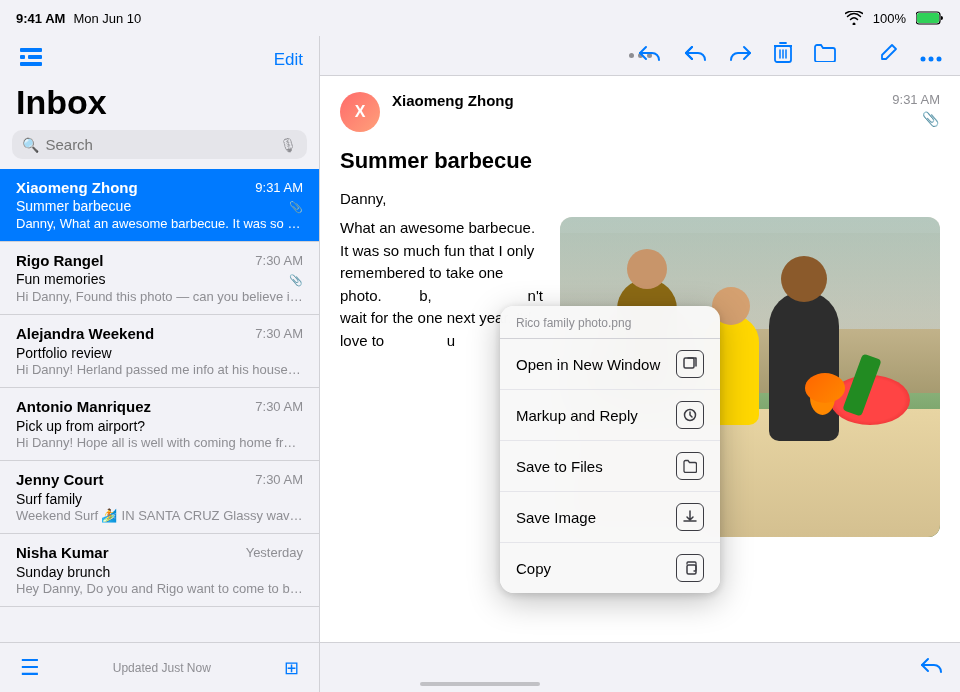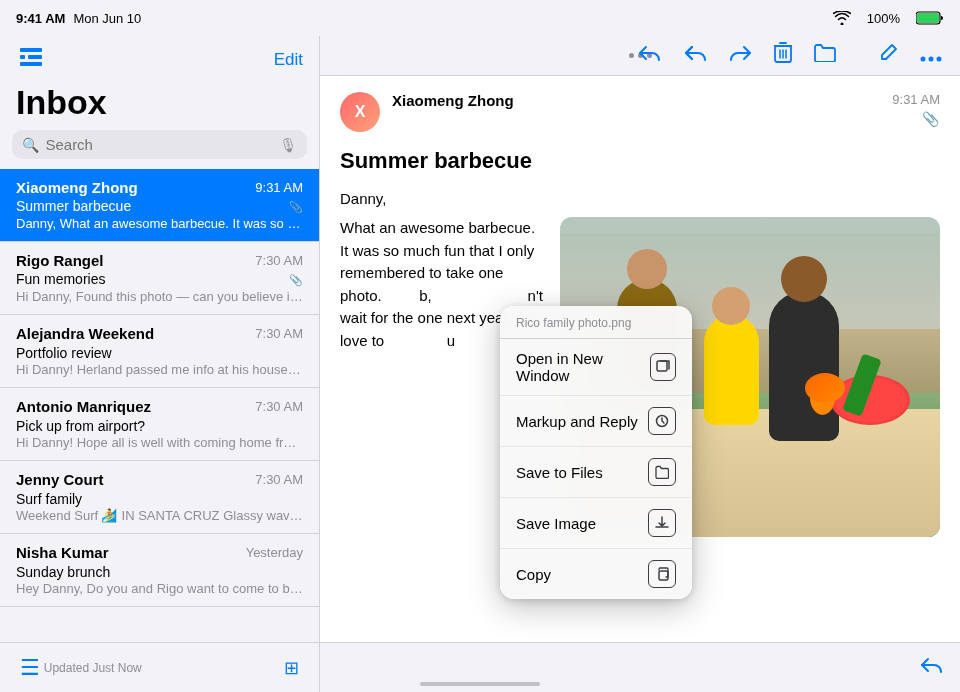--- a/index.html
+++ b/index.html
@@ -25,21 +25,21 @@
       z-index: 10;
     }
     .status-time {
       font-size: 13px;
       font-weight: 600;
       color: #000;
     }
     .status-right {
       display: flex;
       align-items: center;
-      gap: 16px;
+      gap: 10px;
     }
     .status-right span {
       font-size: 12px;
       color: #000;
     }
 
     
     .app-container {
       position: absolute;
       top: 36px; left: 0; right: 0; bottom: 0;
@@ -170,21 +170,21 @@
       display: flex;
       align-items: center;
       justify-content: space-between;
       padding: 0 16px;
       border-top: 1px solid #d1d1d6;
       background: #f2f2f7;
     }
     .sidebar-footer-text {
       font-size: 12px;
       color: #8e8e93;
-      text-align: left;
+      text-align: center;
       flex: 1;
     }
     .footer-btn {
       background: none;
       border: none;
       color: #007aff;
       font-size: 22px;
       cursor: pointer;
       padding: 4px;
     }
@@ -424,21 +424,21 @@
       height: 35px;
       background: #ff8800;
       border-radius: 50%;
     }
 
     
     .context-menu {
       position: absolute;
       top: 270px;
       left: 180px;
-      width: 192px;
+      width: 220px;
       background: rgba(248, 248, 248, 0.98);
       border-radius: 14px;
       box-shadow: 0 8px 32px rgba(0,0,0,0.25), 0 2px 8px rgba(0,0,0,0.15);
       z-index: 100;
       overflow: hidden;
       backdrop-filter: blur(20px);
     }
     .context-filename {
       padding: 10px 16px 8px;
       font-size: 12px;

